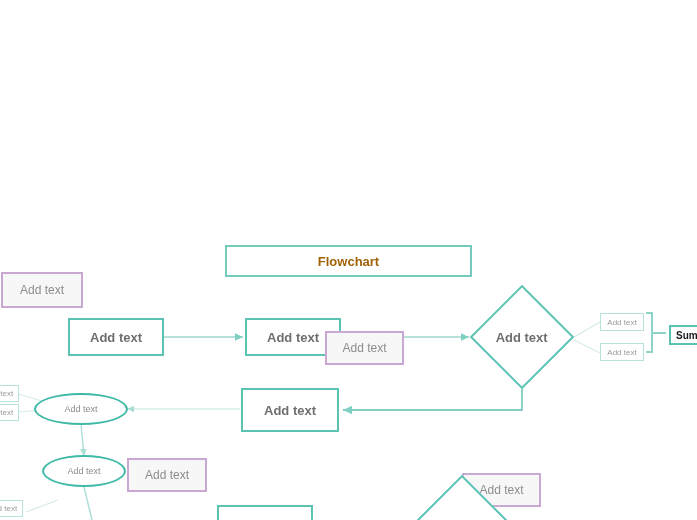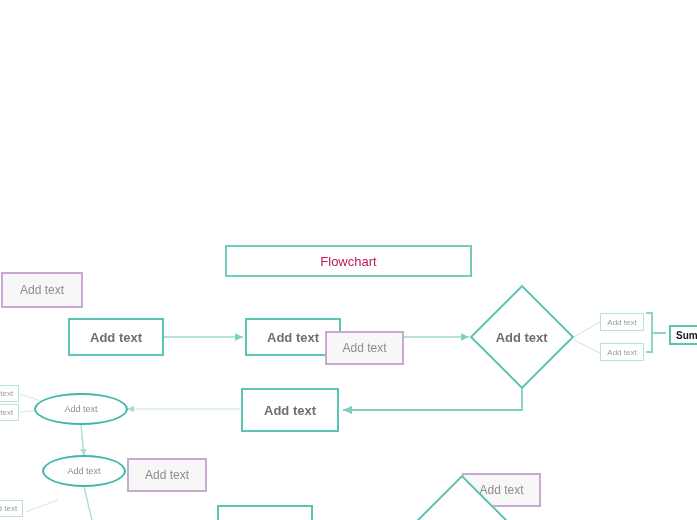--- a/index.html
+++ b/index.html
@@ -38,22 +38,22 @@
     border: 2px solid #5cc3b2;
     background: #ffffff;
     color: #6f6f6f;
     font-weight: bold;
     font-size: 13px;
   }
   
   .title-box {
     border: 2px solid #74cabd;
     background: #ffffff;
-    color: #be185d;
-    font-weight: normal;
+    color: #a16207;
+    font-weight: bold;
     font-size: 13px;
   }
   
   .note {
     border: 2px solid #c9a8d4;
     background: #f8f7f8;
     color: #8d8d8d;
     font-weight: normal;
     font-size: 12px;
   }

